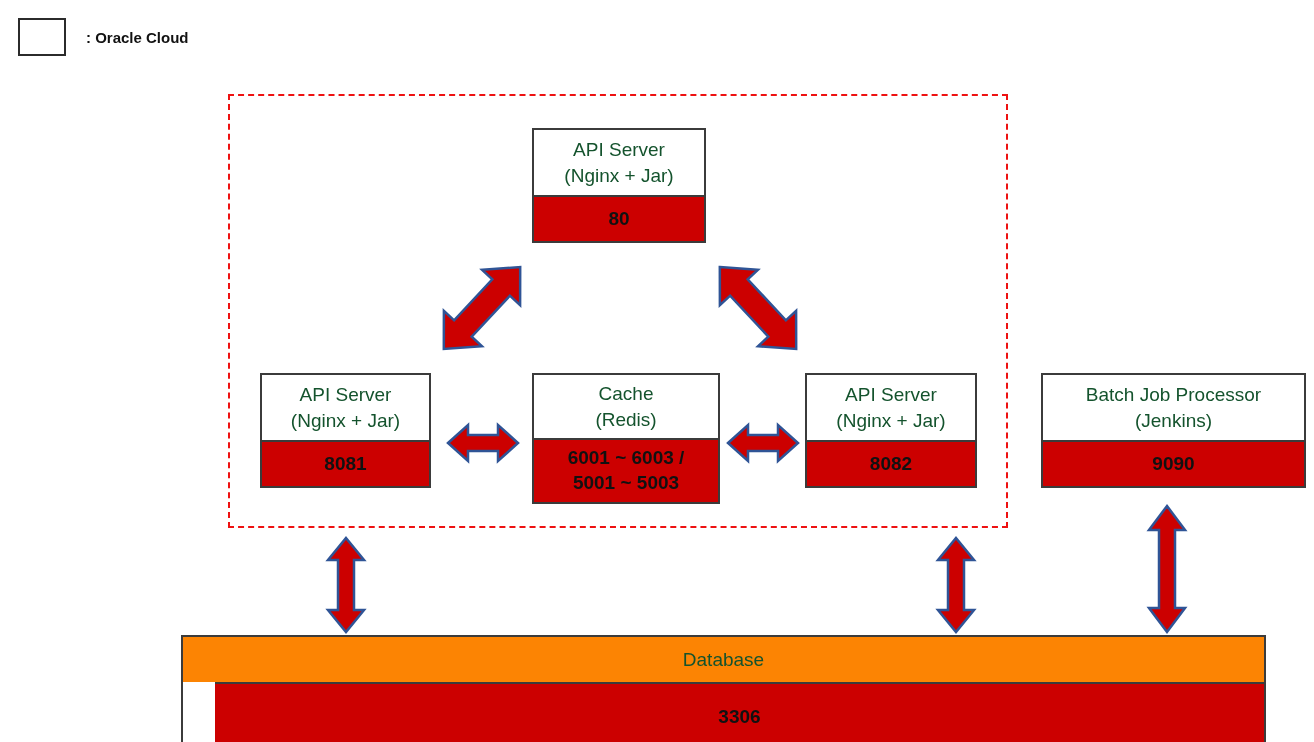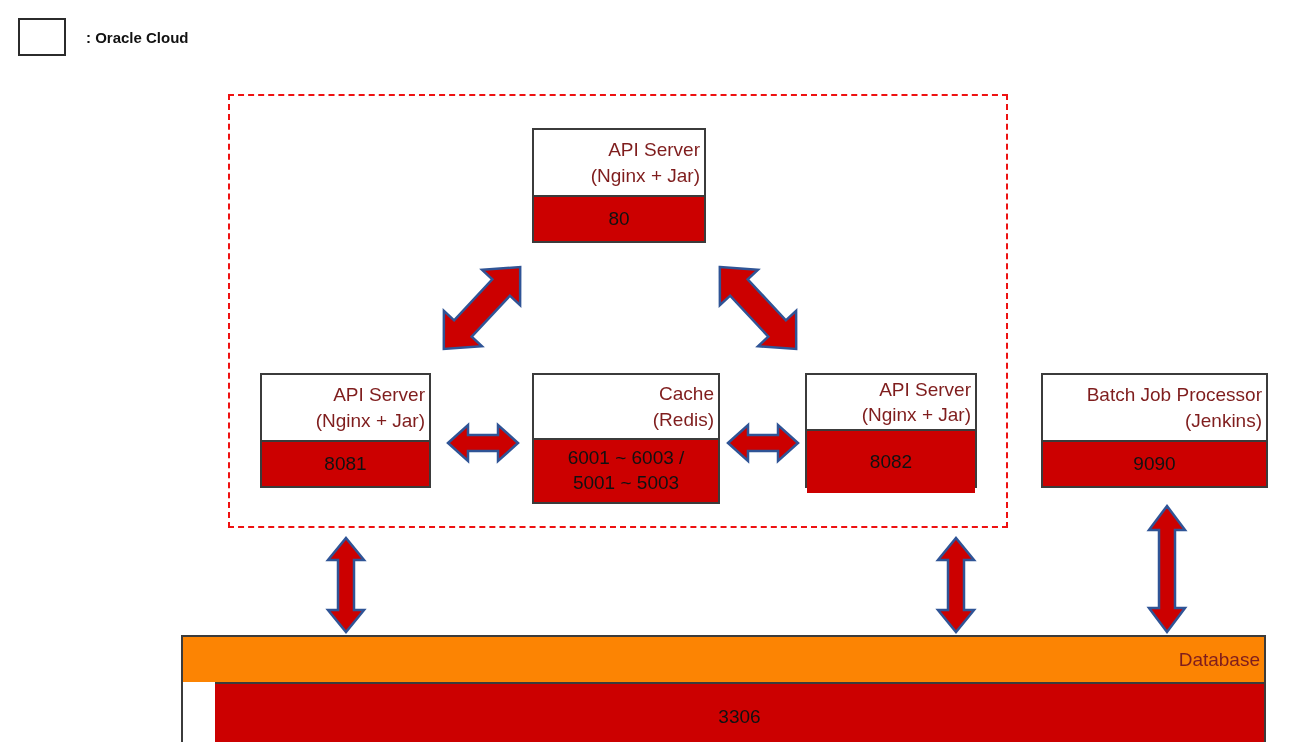--- a/index.html
+++ b/index.html
@@ -52,43 +52,44 @@
     border: 2px solid #3b3b3b;
     box-sizing: border-box;
     background: #ffffff;
     display: flex;
     flex-direction: column;
   }
   .node-title {
     flex: 1 1 auto;
     display: flex;
     flex-direction: column;
-    align-items: flex-end;
+    align-items: center;
     justify-content: center;
     text-align: center;
-    color: #7f1d1d;
+    color: #14532d;
     font-size: 19px;
     line-height: 1.32;
     padding: 2px 4px;
     box-sizing: border-box;
     background: #ffffff;
   }
   .node-port {
     flex: 0 0 auto;
     display: flex;
     flex-direction: column;
     align-items: center;
     justify-content: center;
     text-align: center;
     background: #cc0000;
     color: #111111;
     font-size: 19px;
     line-height: 1.30;
     border-top: 2px solid #3b3b3b;
     box-sizing: border-box;
+    font-weight: bold;
   }
   .node-port.tall { }
   .node-title.orange {
     background: #fc8403;
   }
 
   
   .arrow {
     position: absolute;
     overflow: visible;
@@ -190,26 +191,26 @@
       <span>6001 ~ 6003 /</span>
       <span>5001  ~ 5003</span>
     </div>
   </div>
 
   <div class="node" style="left:805px; top:373px; width:172px; height:115px;">
     <div class="node-title">
       <span>API Server</span>
       <span>(Nginx + Jar)</span>
     </div>
-    <div class="node-port" style="height:64px;">
+    <div class="node-port" style="height:46px;">
       <span>8082</span>
     </div>
   </div>
 
-  <div class="node" style="left:1041px; top:373px; width:227px; height:115px;">
+  <div class="node" style="left:1041px; top:373px; width:265px; height:115px;">
     <div class="node-title">
       <span>Batch Job Processor</span>
       <span>(Jenkins)</span>
     </div>
     <div class="node-port" style="height:46px;">
       <span>9090</span>
     </div>
   </div>
 
   <div class="node" style="left:181px; top:635px; width:1085px; height:117px;">

